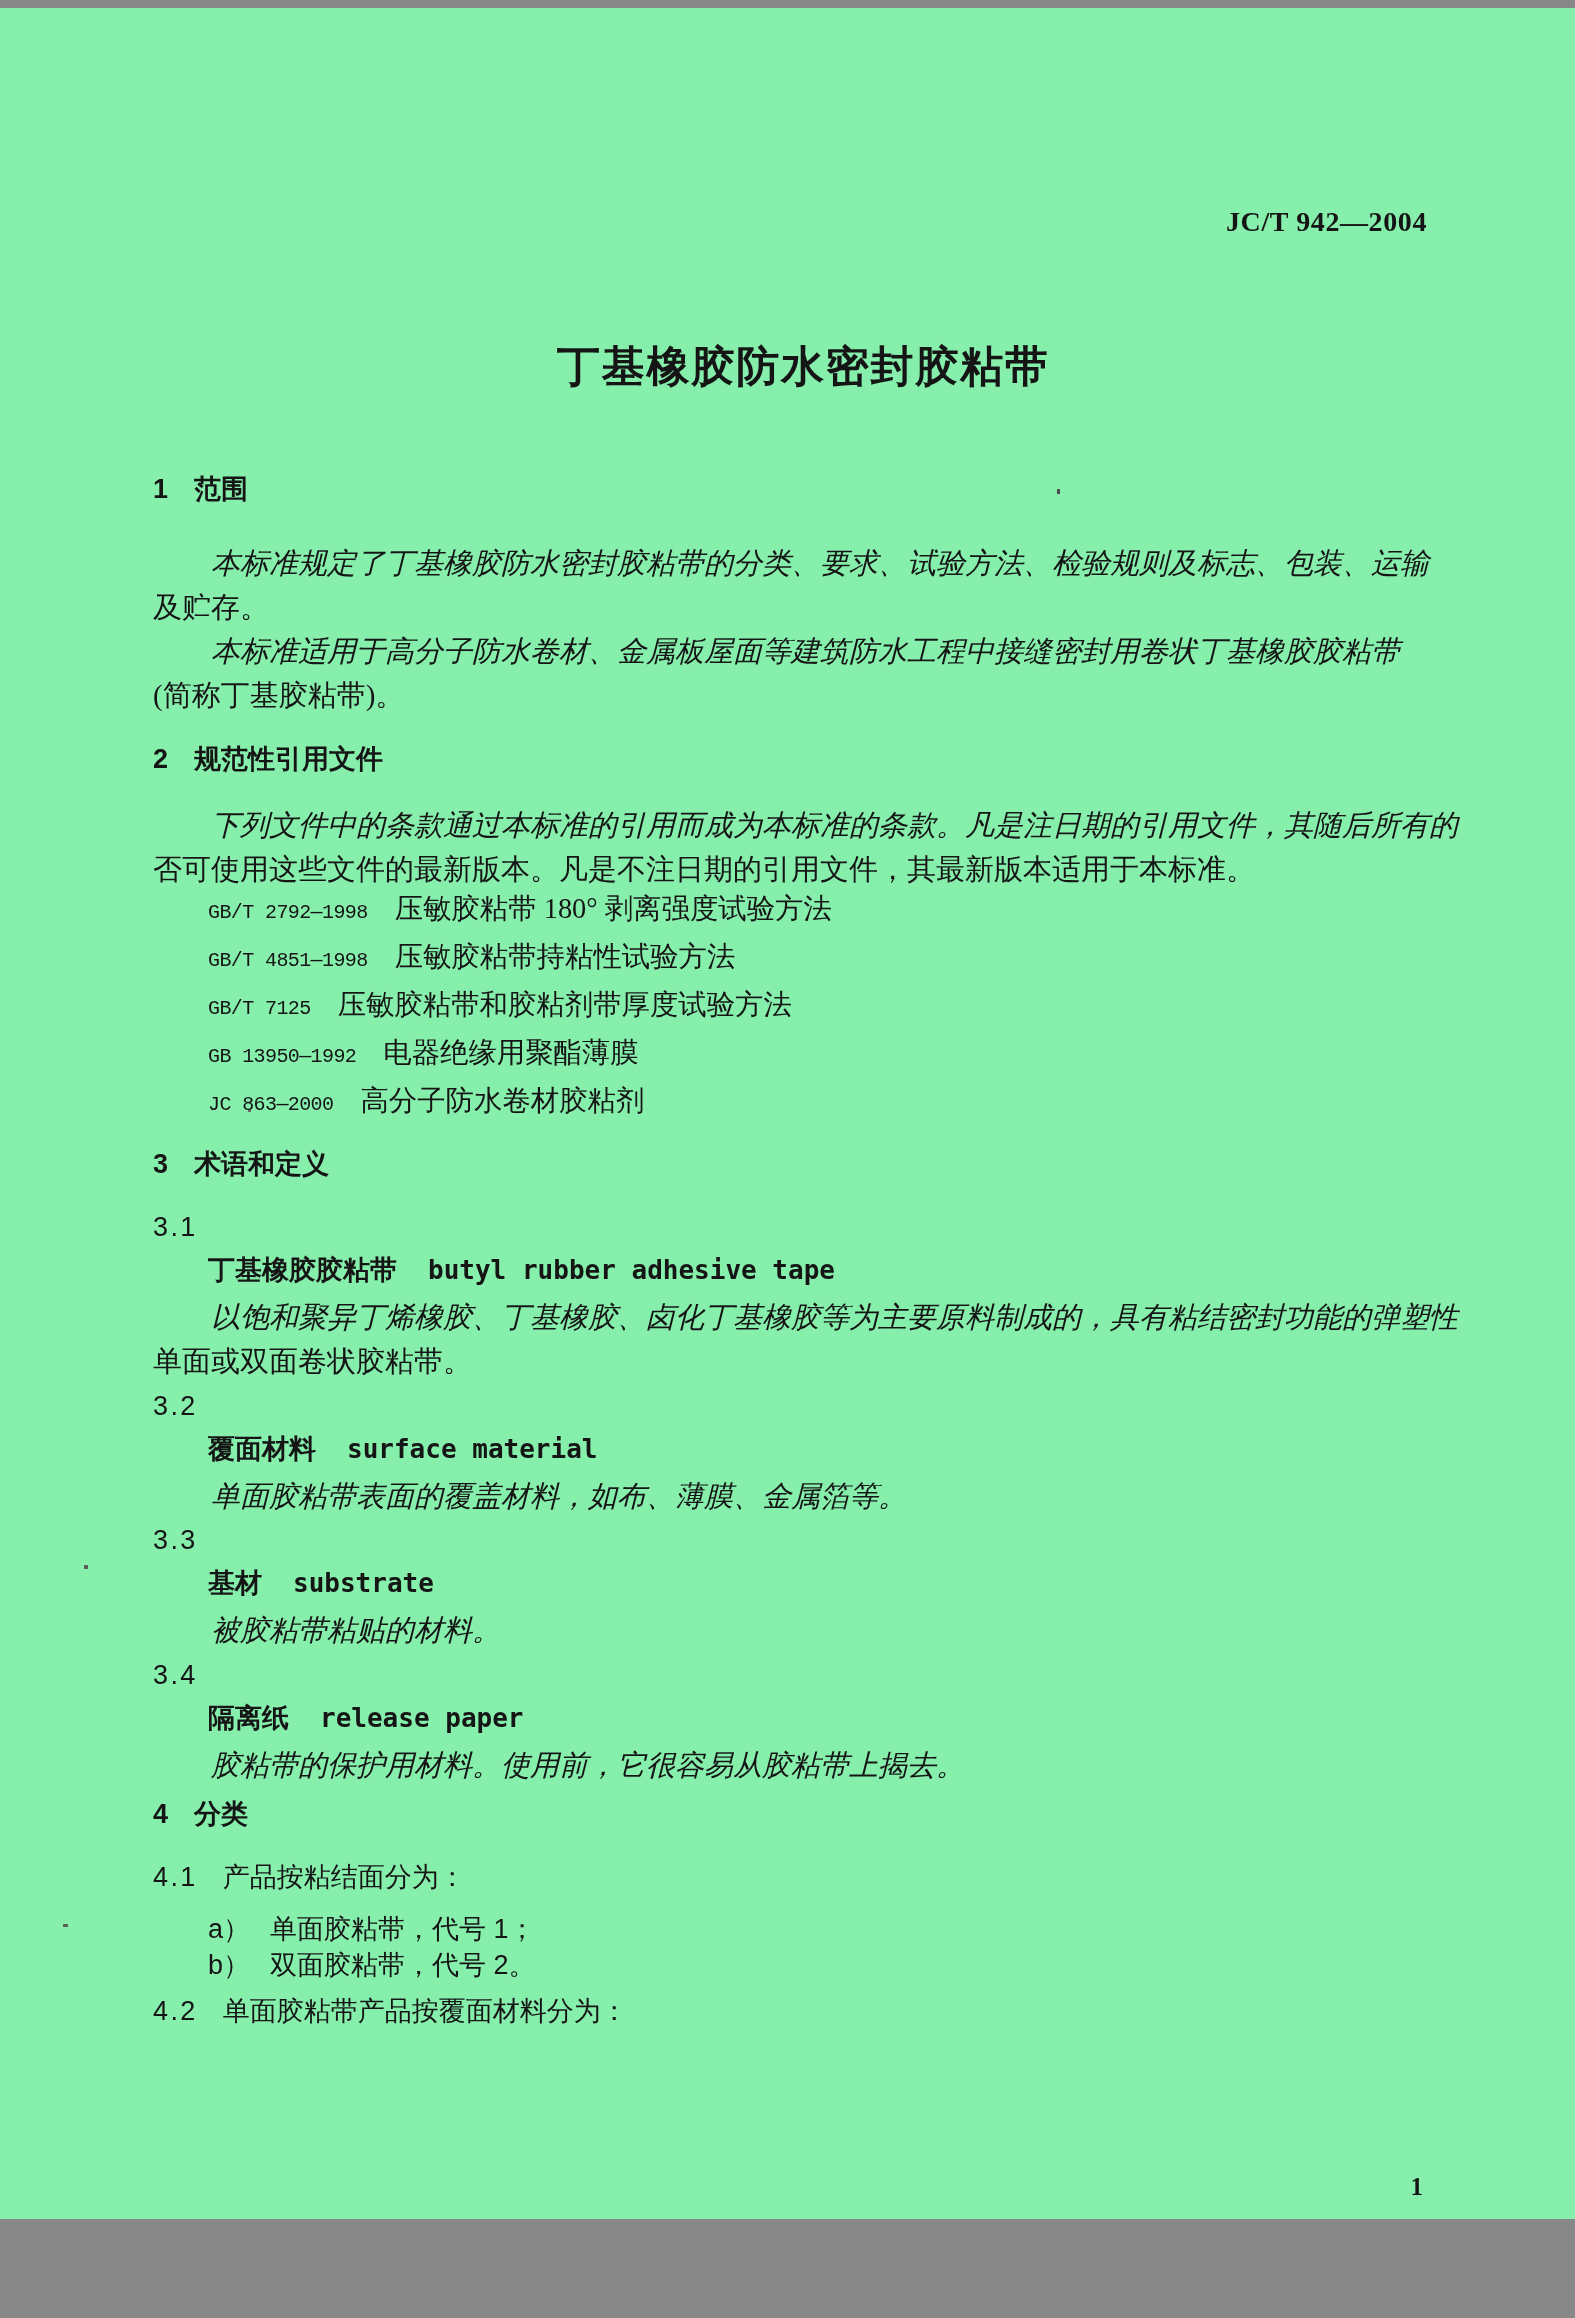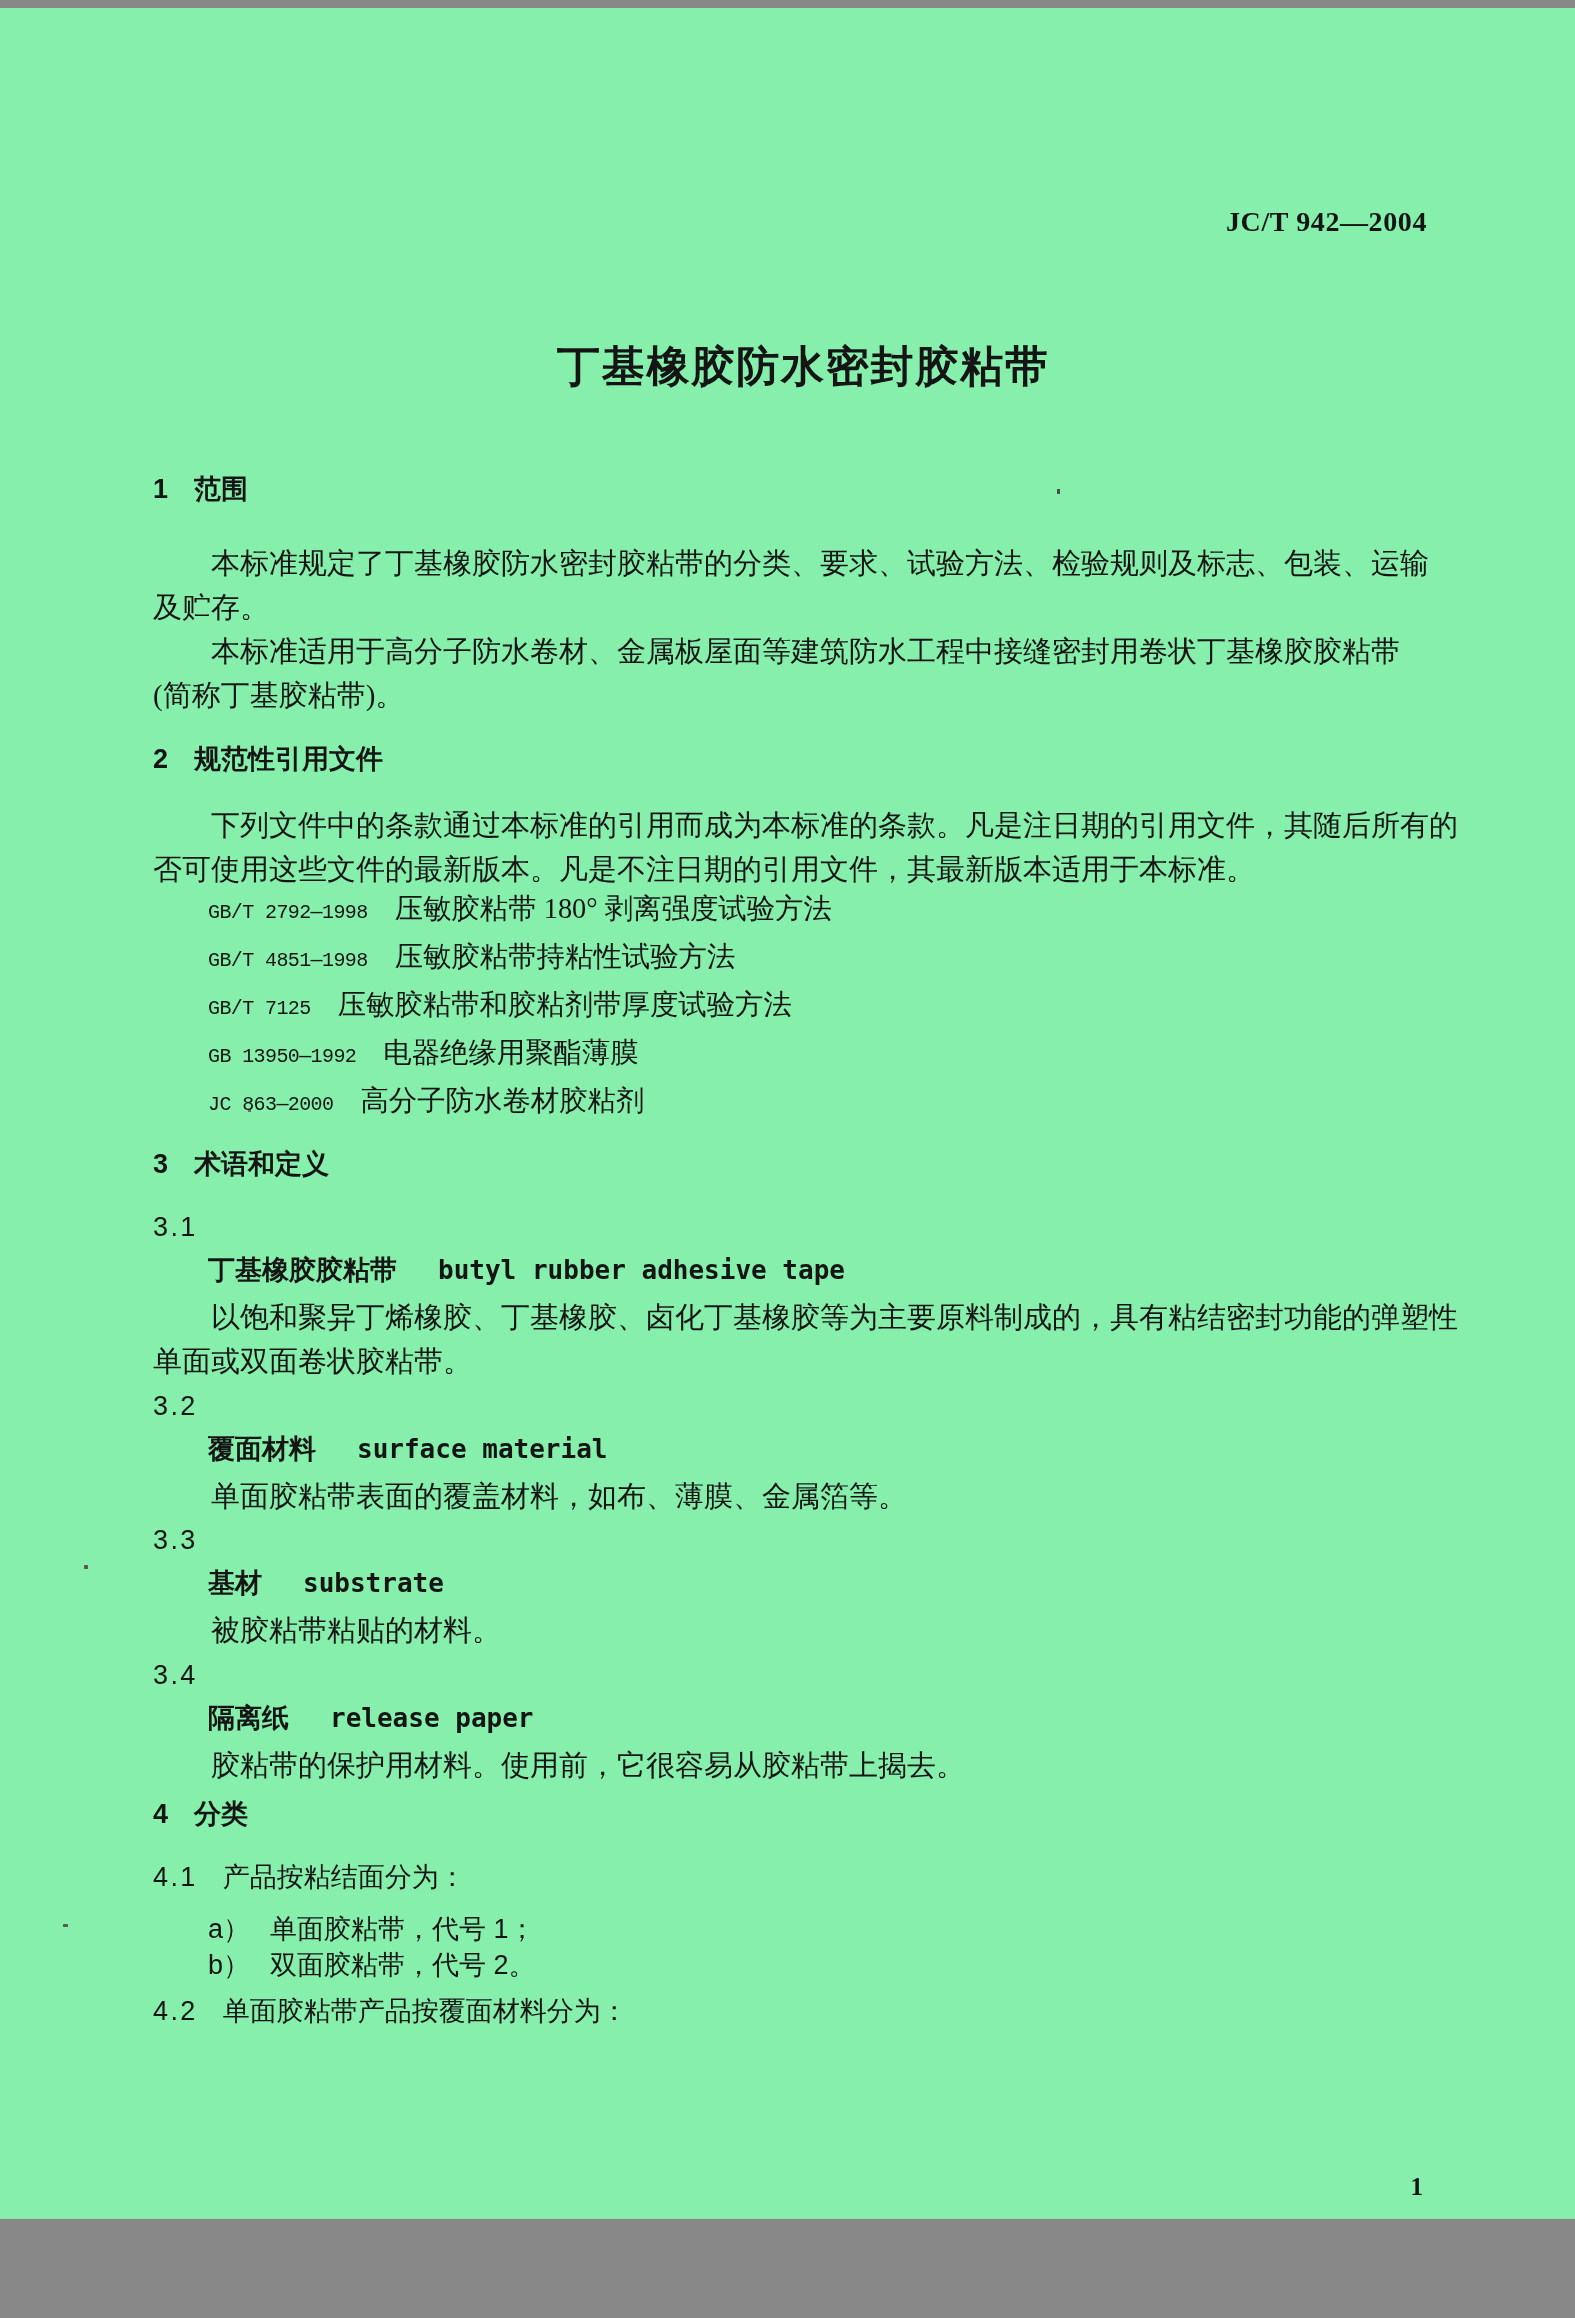--- a/index.html
+++ b/index.html
@@ -58,21 +58,21 @@
   }
   .sec-1 { margin-bottom: 33px; }
   .sec-2 { margin-top: 22.5px; margin-bottom: 25px; }
   .sec-3 { margin-top: 18px; }
   .sec-4 { margin-top: 8.3px; }
   .ln {
     font-size: 29px;
     line-height: 44px;
     white-space: nowrap;
   }
-  .ln-ind { padding-left: 58px; }
+  .ln-ind { padding-left: 58px; font-style: italic; }
   .refs { margin-top: -3.6px; }
   .ref {
     font-size: 28.4px;
     line-height: 44px;
     padding-left: 55px;
     white-space: nowrap;
   }
   .ref-code {
     font-family: Liberation Mono, monospace;
     font-size: 20px;
@@ -86,21 +86,21 @@
     font-size: 27px;
     line-height: 37px;
     letter-spacing: 2.4px;
   }
   .t-num-first { margin-top: 26px; }
   .t-line {
     margin-top: 6px;
     padding-left: 55px;
     display: flex;
     align-items: baseline;
-    gap: 41px;
+    gap: 31px;
     line-height: 37px;
   }
   .t-zh {
     font-family: "Liberation Sans", "DejaVu Sans", sans-serif;
     font-weight: bold;
     font-size: 27px;
   }
   .t-en {
     font-family: "DejaVu Sans Mono", "Liberation Mono", monospace;
     font-weight: bold;

